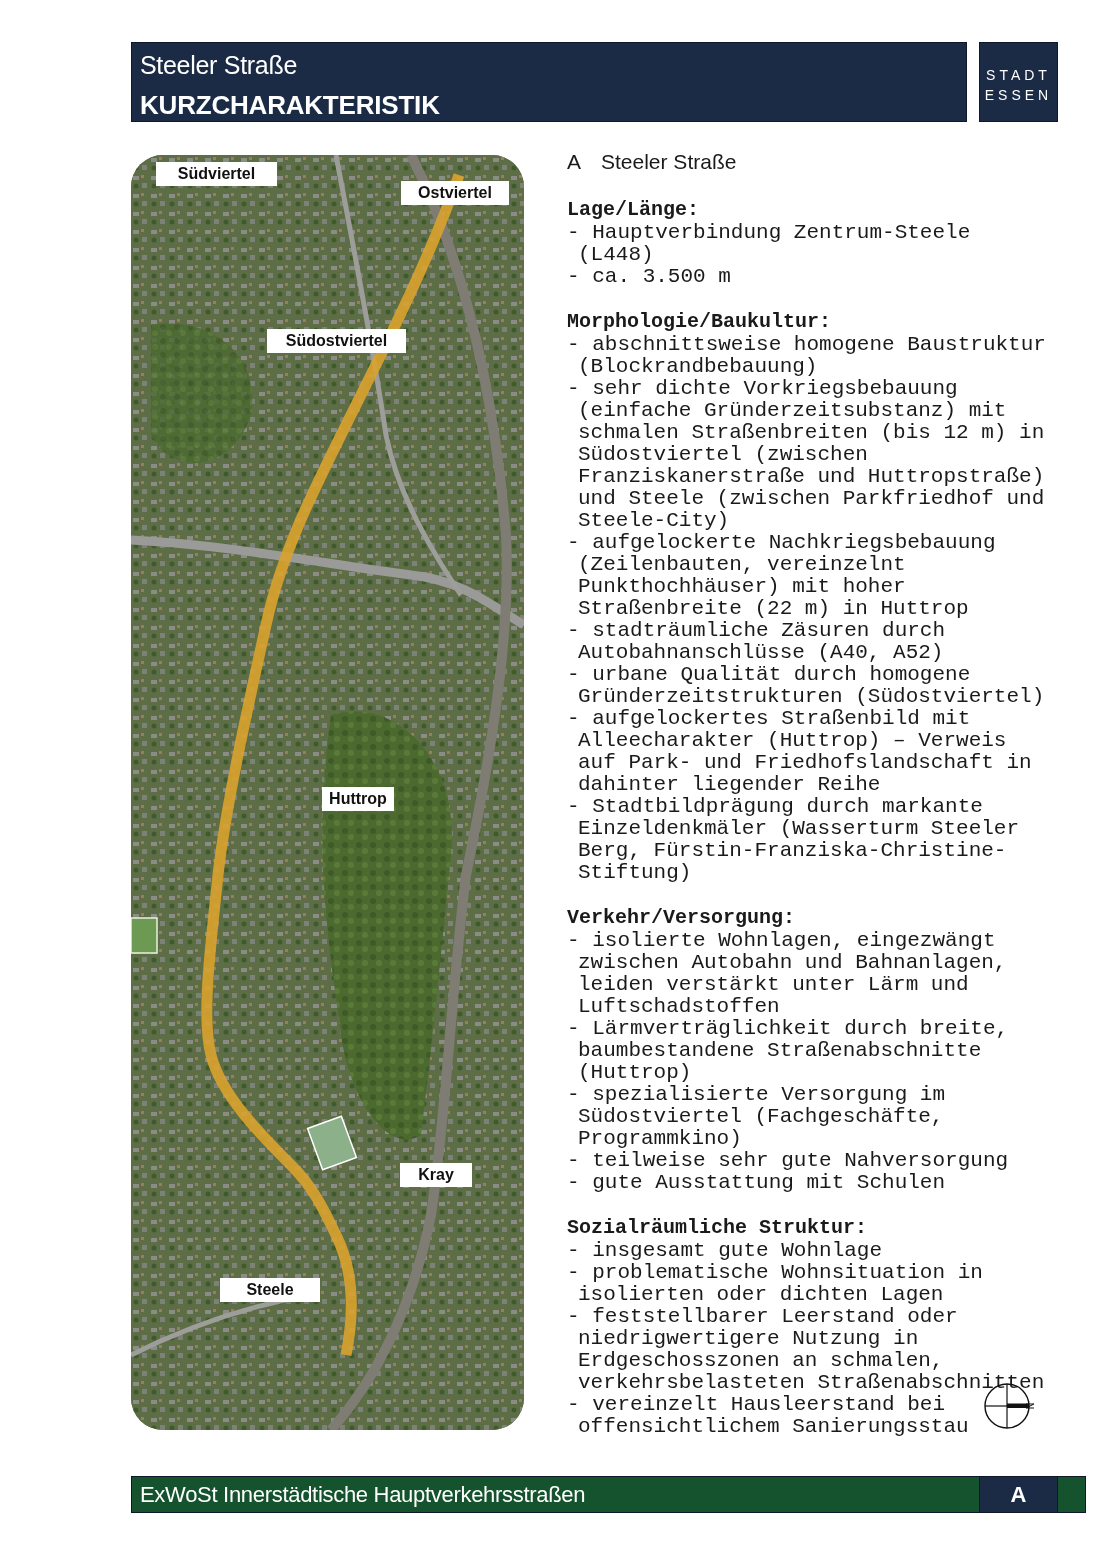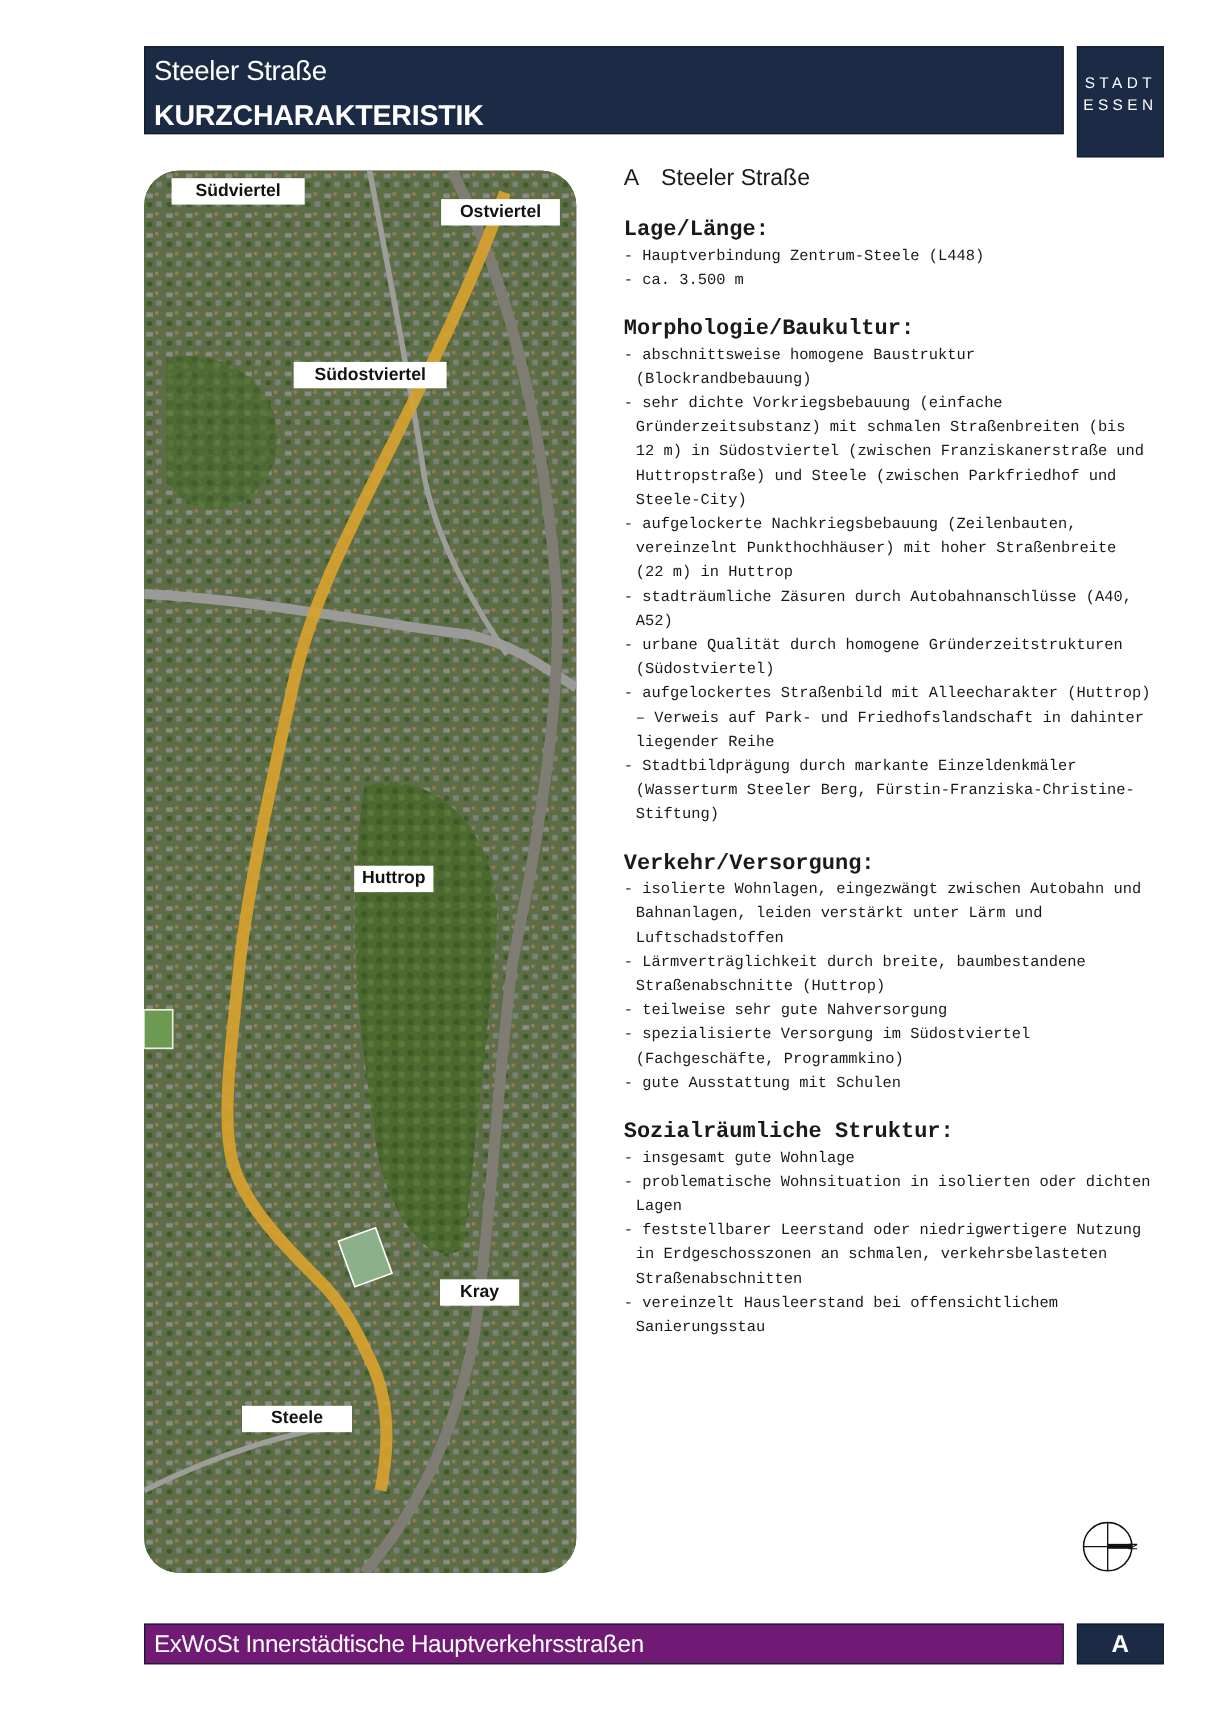--- a/index.html
+++ b/index.html
@@ -7,46 +7,46 @@
     width: 1100px; height: 1556px; background: #ffffff; position: relative; overflow: hidden;
     font-family: "Liberation Sans", sans-serif; color: #1a1a1a;
   }
   .header-bar {
     position: absolute; left: 131px; top: 42px; width: 836px; height: 80px;
     background: #1b2a45; border: 1px solid #0e1828; box-sizing: border-box;
   }
   .header-sub { position: absolute; left: 8px; top: 8px; color: #fff; font-size: 25px; letter-spacing: -0.3px; }
   .header-title { position: absolute; left: 8px; top: 47px; color: #fff; font-size: 26px; font-weight: bold; letter-spacing: -0.2px; }
   .logo-box {
-    position: absolute; left: 979px; top: 42px; width: 79px; height: 101px;
+    position: absolute; left: 979px; top: 42px; width: 79px; height: 80px;
     background: #1b2a45; border: 1px solid #0e1828; box-sizing: border-box;
     color: #fff; font-size: 14px; letter-spacing: 4px; text-align: center; padding-top: 22px; line-height: 20px;
   }
   .map {
     position: absolute; left: 131px; top: 155px; width: 393px; height: 1275px; overflow: hidden;
     background: #55683c;
     border-radius: 32px;
   }
   .map svg { position: absolute; left: 0; top: 0; }
   .map-label {
     position: absolute; background: #fff; color: #111; font-weight: bold; font-size: 16px;
     padding: 3px 0; text-align: center; box-sizing: border-box;
   }
   .content { position: absolute; left: 567px; top: 148px; width: 480px; }
   .section-title { font-size: 21px; font-weight: normal; margin: 0; line-height: 28px; }
   .section-title .letter { display: inline-block; width: 34px; }
   .cat { font-size: 20px; font-weight: bold; margin: 0; line-height: 24px; }
-  .items { list-style: none; margin: 0; padding: 0; font-size: 14px; line-height: 22px; }
+  .items { list-style: none; margin: 0; padding: 0; font-size: 21px; line-height: 22px; }
   .items li { padding-left: 11px; text-indent: -11px; }
   .items li::before { content: "- "; }
   .block { margin-top: 22px; font-family: Liberation Mono, monospace; }
   .compass { position: absolute; left: 984px; top: 1383px; }
   .footer-bar {
-    position: absolute; left: 131px; top: 1476px; width: 836px; height: 37px;
-    background: #701a75; border: 1px solid #0e1828; box-sizing: border-box;
+    position: absolute; left: 131px; top: 1476px; width: 955px; height: 37px;
+    background: #14532d; border: 1px solid #0e1828; box-sizing: border-box;
   }
   .footer-text { position: absolute; left: 8px; top: 5px; color: #fff; font-size: 22px; letter-spacing: -0.3px; }
   .footer-page {
     position: absolute; left: 979px; top: 1476px; width: 79px; height: 37px;
     background: #1b2a45; border: 1px solid #0e1828; box-sizing: border-box;
     color: #fff; font-size: 22px; font-weight: bold; text-align: center; line-height: 35px;
   }
 </style>
 </head>
 <body>
@@ -123,22 +123,22 @@
       <li>aufgelockertes Straßenbild mit Alleecharakter (Huttrop) – Verweis auf Park- und Friedhofslandschaft in dahinter liegender Reihe</li>
       <li>Stadtbildprägung durch markante Einzeldenkmäler (Wasserturm Steeler Berg, Fürstin-Franziska-Christine-Stiftung)</li>
     </ul>
   </div>
 
   <div class="block">
     <h2 class="cat">Verkehr/Versorgung:</h2>
     <ul class="items">
       <li>isolierte Wohnlagen, eingezwängt zwischen Autobahn und Bahnanlagen, leiden verstärkt unter Lärm und Luftschadstoffen</li>
       <li>Lärmverträglichkeit durch breite, baumbestandene Straßenabschnitte (Huttrop)</li>
+      <li>spezialisierte Versorgung im Südostviertel (Fachgeschäfte, Programmkino)</li>
       <li>teilweise sehr gute Nahversorgung</li>
-      <li>spezialisierte Versorgung im Südostviertel (Fachgeschäfte, Programmkino)</li>
       <li>gute Ausstattung mit Schulen</li>
     </ul>
   </div>
 
   <div class="block">
     <h2 class="cat">Sozialräumliche Struktur:</h2>
     <ul class="items">
       <li>insgesamt gute Wohnlage</li>
       <li>problematische Wohnsituation in isolierten oder dichten Lagen</li>
       <li>feststellbarer Leerstand oder niedrigwertigere Nutzung in Erdgeschosszonen an schmalen, verkehrsbelasteten Straßenabschnitten</li>

